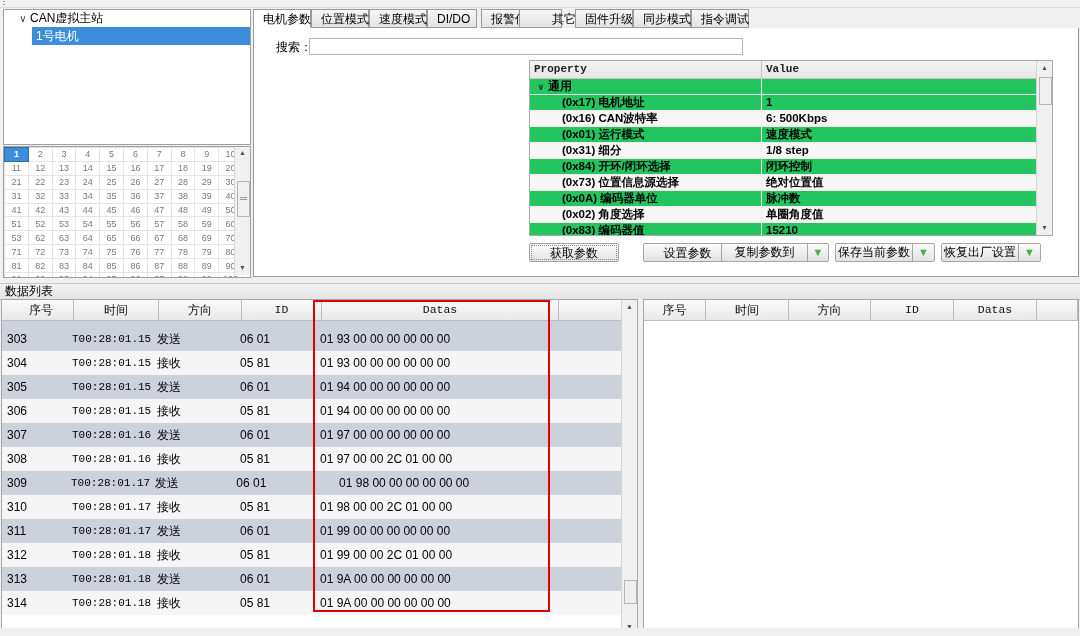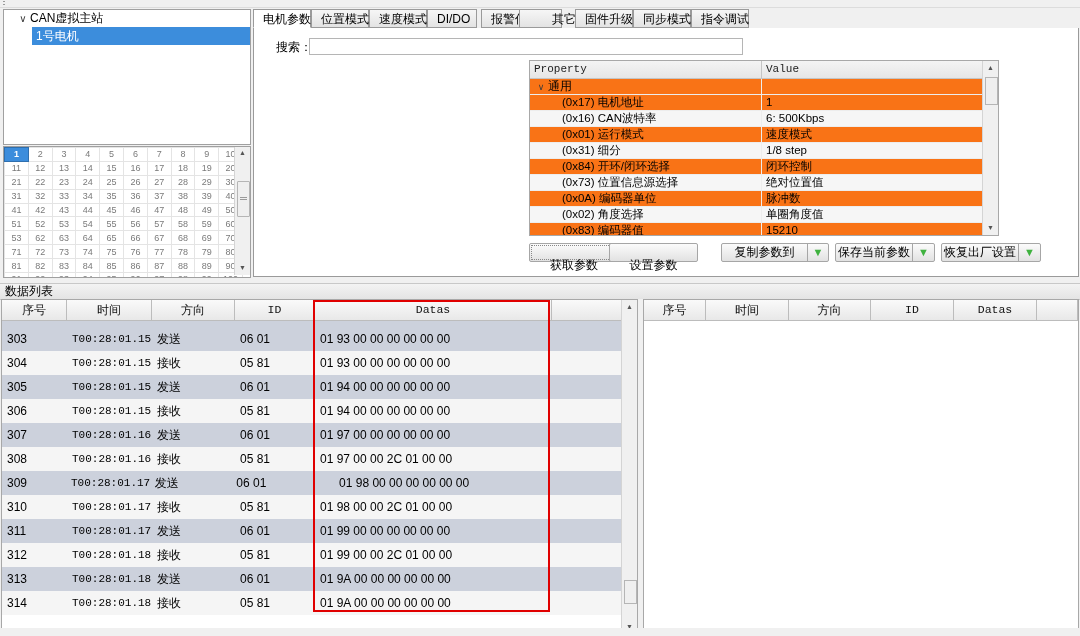--- a/index.html
+++ b/index.html
@@ -61,21 +61,21 @@
 
   .searchrow{position:absolute;left:276px;top:38px;width:720px;height:18px;}
   .searchlbl{position:absolute;left:0;top:1px;font-size:12px;}
   .searchinput{
     position:absolute;left:33px;top:0;width:434px;height:17px;box-sizing:border-box;
     border:1px solid #b5b5b5;background:#fff;font-size:12px;padding:1px 3px;outline:none;
     font-family:"Liberation Sans",sans-serif;
   }
 
   
-  .propgrid{position:absolute;left:529px;top:60px;width:470px;height:176px;border:1px solid #a8a8a8;background:#f97316;box-sizing:border-box;overflow:hidden;}
+  .propgrid{position:absolute;left:529px;top:60px;width:524px;height:176px;border:1px solid #a8a8a8;background:#22c55e;box-sizing:border-box;overflow:hidden;font-weight:bold;}
   .ph{display:flex;height:17px;background:linear-gradient(to bottom,#f4f4f4,#e6e6e6);border-bottom:1px solid #c4c4c4;}
   .ph div{font-family:"Liberation Mono","DejaVu Sans Mono",monospace;font-size:11px;line-height:17px;padding-left:4px;color:#222;}
   .ph .c1{width:232px;border-right:1px solid #c4c4c4;box-sizing:border-box;}
   .ph .c2{width:218px;box-sizing:border-box;}
   .prow{display:flex;height:15px;border-bottom:1px solid #ededed;}
   .prow .p1{width:232px;border-right:1px solid #ededed;box-sizing:border-box;font-size:11.5px;line-height:15px;padding-left:6px;}
   .prow .p2{width:218px;box-sizing:border-box;font-size:11.5px;line-height:15px;padding-left:4px;}
   .prow.group .p1{padding-left:4px;font-size:12px;}
   .prow.group .chev{display:inline-block;width:14px;text-align:center;font-size:9px;color:#3b3b3b;}
   .prow .indent{display:inline-block;width:26px;}
@@ -89,37 +89,37 @@
   .btn{
     position:absolute;top:0;height:19px;line-height:18px;box-sizing:border-box;
     background:linear-gradient(to bottom,#fbfbfb,#e2e2e2);
     border:1px solid #a6a6a6;border-radius:2px;font-size:12px;text-align:center;
     white-space:nowrap;
   }
   .btn.focus::after{
     content:"";position:absolute;left:1px;top:1px;right:1px;bottom:1px;
     border:1px dotted #888;
   }
-  .btn .lbl{display:block;margin-top:12px;}
+  .btn .lbl{display:block;}
   .split{position:absolute;top:0;height:19px;box-sizing:border-box;
     background:linear-gradient(to bottom,#fbfbfb,#e2e2e2);
     border:1px solid #a6a6a6;border-radius:2px;}
   .split .main{position:absolute;left:0;top:0;height:17px;line-height:17px;text-align:center;font-size:12px;white-space:nowrap;}
   .split .divd{position:absolute;top:0;width:1px;height:17px;background:#a6a6a6;}
   .split .arw{position:absolute;top:0;height:17px;line-height:17px;text-align:center;font-size:11px;color:#3fb23f;}
 
   
   .dlcaption{position:absolute;left:0;top:283px;width:1080px;height:15px;
     background:linear-gradient(to bottom,#f3f3f3,#e4e4e4);border-top:1px solid #c8c8c8;border-bottom:1px solid #c8c8c8;}
   .dlcaption span{position:absolute;left:5px;top:0;line-height:15px;font-size:12px;}
 
   .dtable{position:absolute;top:299px;border:1px solid #a8a8a8;background:#fff;box-sizing:border-box;overflow:hidden;}
   .dtable.left{left:1px;width:637px;height:336px;}
   .dtable.right{left:643px;width:436px;height:336px;}
-  .dth{display:flex;height:20px;background:linear-gradient(to bottom,#fafafa,#e8e8e8);border-bottom:1px solid #bcbcbc;}
+  .dth{display:flex;height:20px;background:linear-gradient(to bottom,#fafafa,#e8e8e8);border-bottom:1px solid #bcbcbc;justify-content:center;}
   .dth .cell{
     box-sizing:border-box;border-right:1px solid #bcbcbc;text-align:center;
     line-height:20px;font-family:"Liberation Mono","DejaVu Sans Mono",monospace;font-size:11.5px;color:#111;
   }
   .dth .cell.cjk{font-family:"Liberation Sans","DejaVu Sans",sans-serif;font-size:12px;}
   .dtr{display:flex;height:24px;}
   .dtr .cell{box-sizing:border-box;line-height:24px;font-size:12px;padding-left:5px;overflow:hidden;white-space:nowrap;}
   .dtr.odd{background:#ccd1dc;}
   .dtr.even{background:#f5f5f5;}
   .dtr .mono{font-family:"Liberation Mono","DejaVu Sans Mono",monospace;font-size:11px;}
@@ -358,21 +358,21 @@
       <div class="thumb"></div>
       <div class="arrow" style="position:absolute;bottom:0;left:0;">▼</div>
     </div>
   </div>
 
   <div class="btnrow">
     <div id="buttons-host">
         <div class="btn focus" style="left: 0px; width: 90px;">
           <span class="lbl">获取参数</span>
         </div>
-        <div class="btn" style="left: 80px; width: 89px; text-align: center;">
+        <div class="btn" style="left: 114px; width: 89px; text-align: center;">
           <span class="lbl">设置参数</span>
         </div>
         <div class="split" style="left: 192px; width: 108px;">
           <div class="main" style="width: 85px;">复制参数到</div>
           <div class="divd" style="left: 85px;"></div>
           <div class="arw" style="left: 86px; width: 20px;">▼</div>
         </div>
         <div class="split" style="left: 306px; width: 100px;">
           <div class="main" style="width: 76px;">保存当前参数</div>
           <div class="divd" style="left: 76px;"></div>

